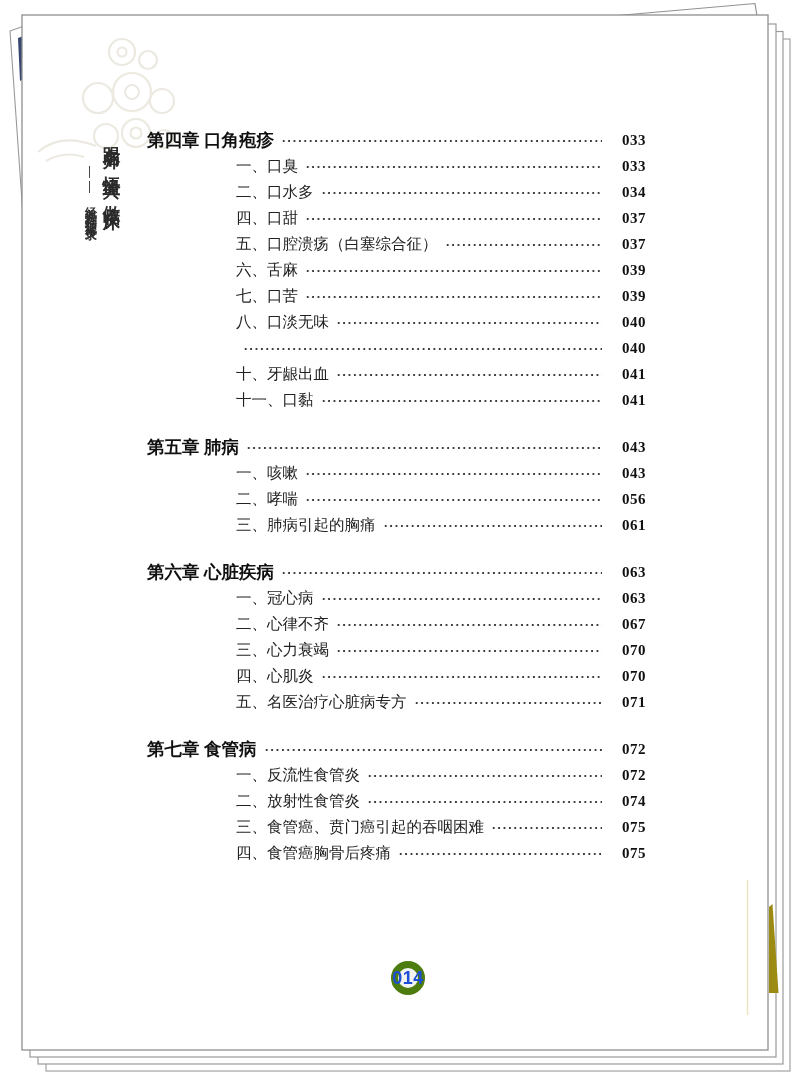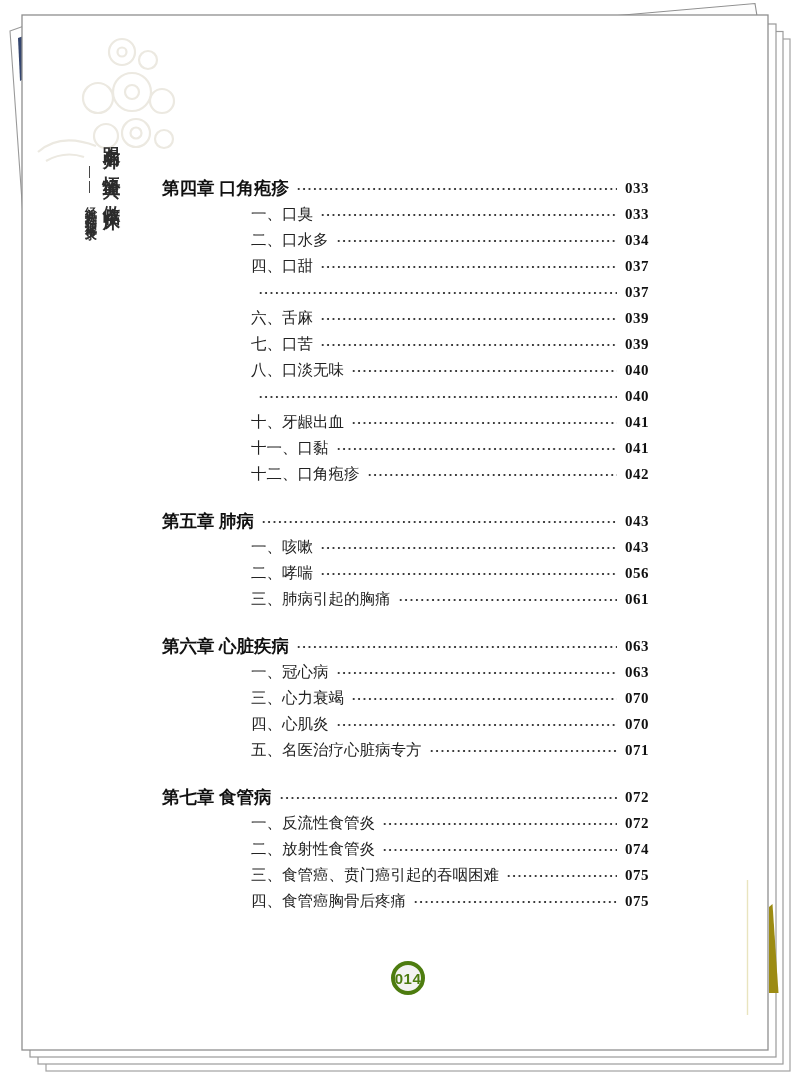--- a/index.html
+++ b/index.html
@@ -8,37 +8,37 @@
   #stack-svg{position:absolute;left:0;top:0;width:800px;height:1077px;}
   .page{position:absolute;left:22px;top:15px;width:746px;height:1035px;}
 
   
   .slogan-main{position:absolute;left:80px;top:117px;writing-mode:vertical-rl;
      font-size:17.5px;font-weight:600;letter-spacing:3px;color:#2b2b2b;line-height:1;}
   .slogan-sub{position:absolute;left:63px;top:151px;writing-mode:vertical-rl;
      font-size:12px;font-weight:600;letter-spacing:3px;color:#2e2e2e;line-height:1;}
 
   
-  .toc{position:absolute;left:140px;top:112px;width:499px;margin-top:48px;}
+  .toc{position:absolute;left:125px;top:112px;width:499px;}
   .chapter + .chapter{margin-top:21px;}
   .row{display:flex;align-items:center;height:26px;white-space:nowrap;}
   .row.heading{font-weight:700;font-size:17.5px;color:#111;}
   .heading .ch-label{min-width:57px;}
   .row.item{font-size:15.5px;color:#222;padding-left:89px;font-weight:500;}
   .dots{flex:1;height:100%;margin:0 8px 0 7px;
      background-image:radial-gradient(circle,#3c3c3c 1.15px,rgba(0,0,0,0) 1.45px);
      background-size:5.4px 6px;background-repeat:repeat-x;background-position:0 56%;}
-  .num{width:36px;font-size:15px;font-weight:700;color:#111;
+  .num{width:36px;text-align:right;font-size:15px;font-weight:700;color:#111;
      font-family:"Liberation Serif","DejaVu Serif",serif;letter-spacing:.5px;}
   .heading .num{font-size:15px;}
 
   
   .badge{position:absolute;left:369px;top:946px;width:34px;height:34px;border-radius:50%;
-     background:#f3f3f1;border:4px solid #4d7c0f;display:flex;align-items:center;justify-content:center;
-     font-family:"Liberation Sans","DejaVu Sans",sans-serif;font-size:15px;font-weight:700;color:#4d7c0f;
+     background:#f3f3f1;border:7px solid #4d7c0f;display:flex;align-items:center;justify-content:center;
+     font-family:"Liberation Sans","DejaVu Sans",sans-serif;font-size:18px;font-weight:700;color:#1d4ed8;
      letter-spacing:.5px;box-sizing:border-box;}
 </style>
 </head>
 <body>
 
 <svg id="stack-svg" viewBox="0 0 800 1077">
   <g>
     <rect x="46" y="39" width="744" height="1032" fill="#ffffff" stroke="#a2a2a2" stroke-width="1.2"></rect>
     <rect x="38" y="31.5" width="745" height="1032.5" fill="#ffffff" stroke="#9c9c9c" stroke-width="1.2"></rect>
     <rect x="30" y="24" width="746" height="1033" fill="#ffffff" stroke="#999999" stroke-width="1.2"></rect>
@@ -93,20 +93,21 @@
   </div>
 
 
   <div class="row item">
     <span>四、口甜</span>
     <span class="dots"></span>
     <span class="num">037</span>
   </div>
 
   <div class="row item">
+    <span>五、口腔溃疡（白塞综合征）</span>
     <span class="dots"></span>
     <span class="num">037</span>
   </div>
 
   <div class="row item">
     <span>六、舌麻</span>
     <span class="dots"></span>
     <span class="num">039</span>
   </div>
 
@@ -132,25 +133,20 @@
     <span class="dots"></span>
     <span class="num">041</span>
   </div>
 
   <div class="row item">
     <span>十一、口黏</span>
     <span class="dots"></span>
     <span class="num">041</span>
   </div>
 
-  <div class="row item">
-    <span>十二、口角疱疹</span>
-    <span class="dots"></span>
-    <span class="num">042</span>
-  </div>
 </div>
 
   <div class="chapter">
     <div class="row heading">
       <span class="ch-label">第五章</span>
       <span class="ch-title">肺病</span>
       <span class="dots"></span>
       <span class="num">043</span>
     </div>
 
@@ -180,20 +176,25 @@
       <span class="dots"></span>
       <span class="num">063</span>
     </div>
 
   <div class="row item">
     <span>一、冠心病</span>
     <span class="dots"></span>
     <span class="num">063</span>
   </div>
 
+  <div class="row item">
+    <span>二、心律不齐</span>
+    <span class="dots"></span>
+    <span class="num">067</span>
+  </div>
 
   <div class="row item">
     <span>三、心力衰竭</span>
     <span class="dots"></span>
     <span class="num">070</span>
   </div>
 
   <div class="row item">
     <span>四、心肌炎</span>
     <span class="dots"></span>

